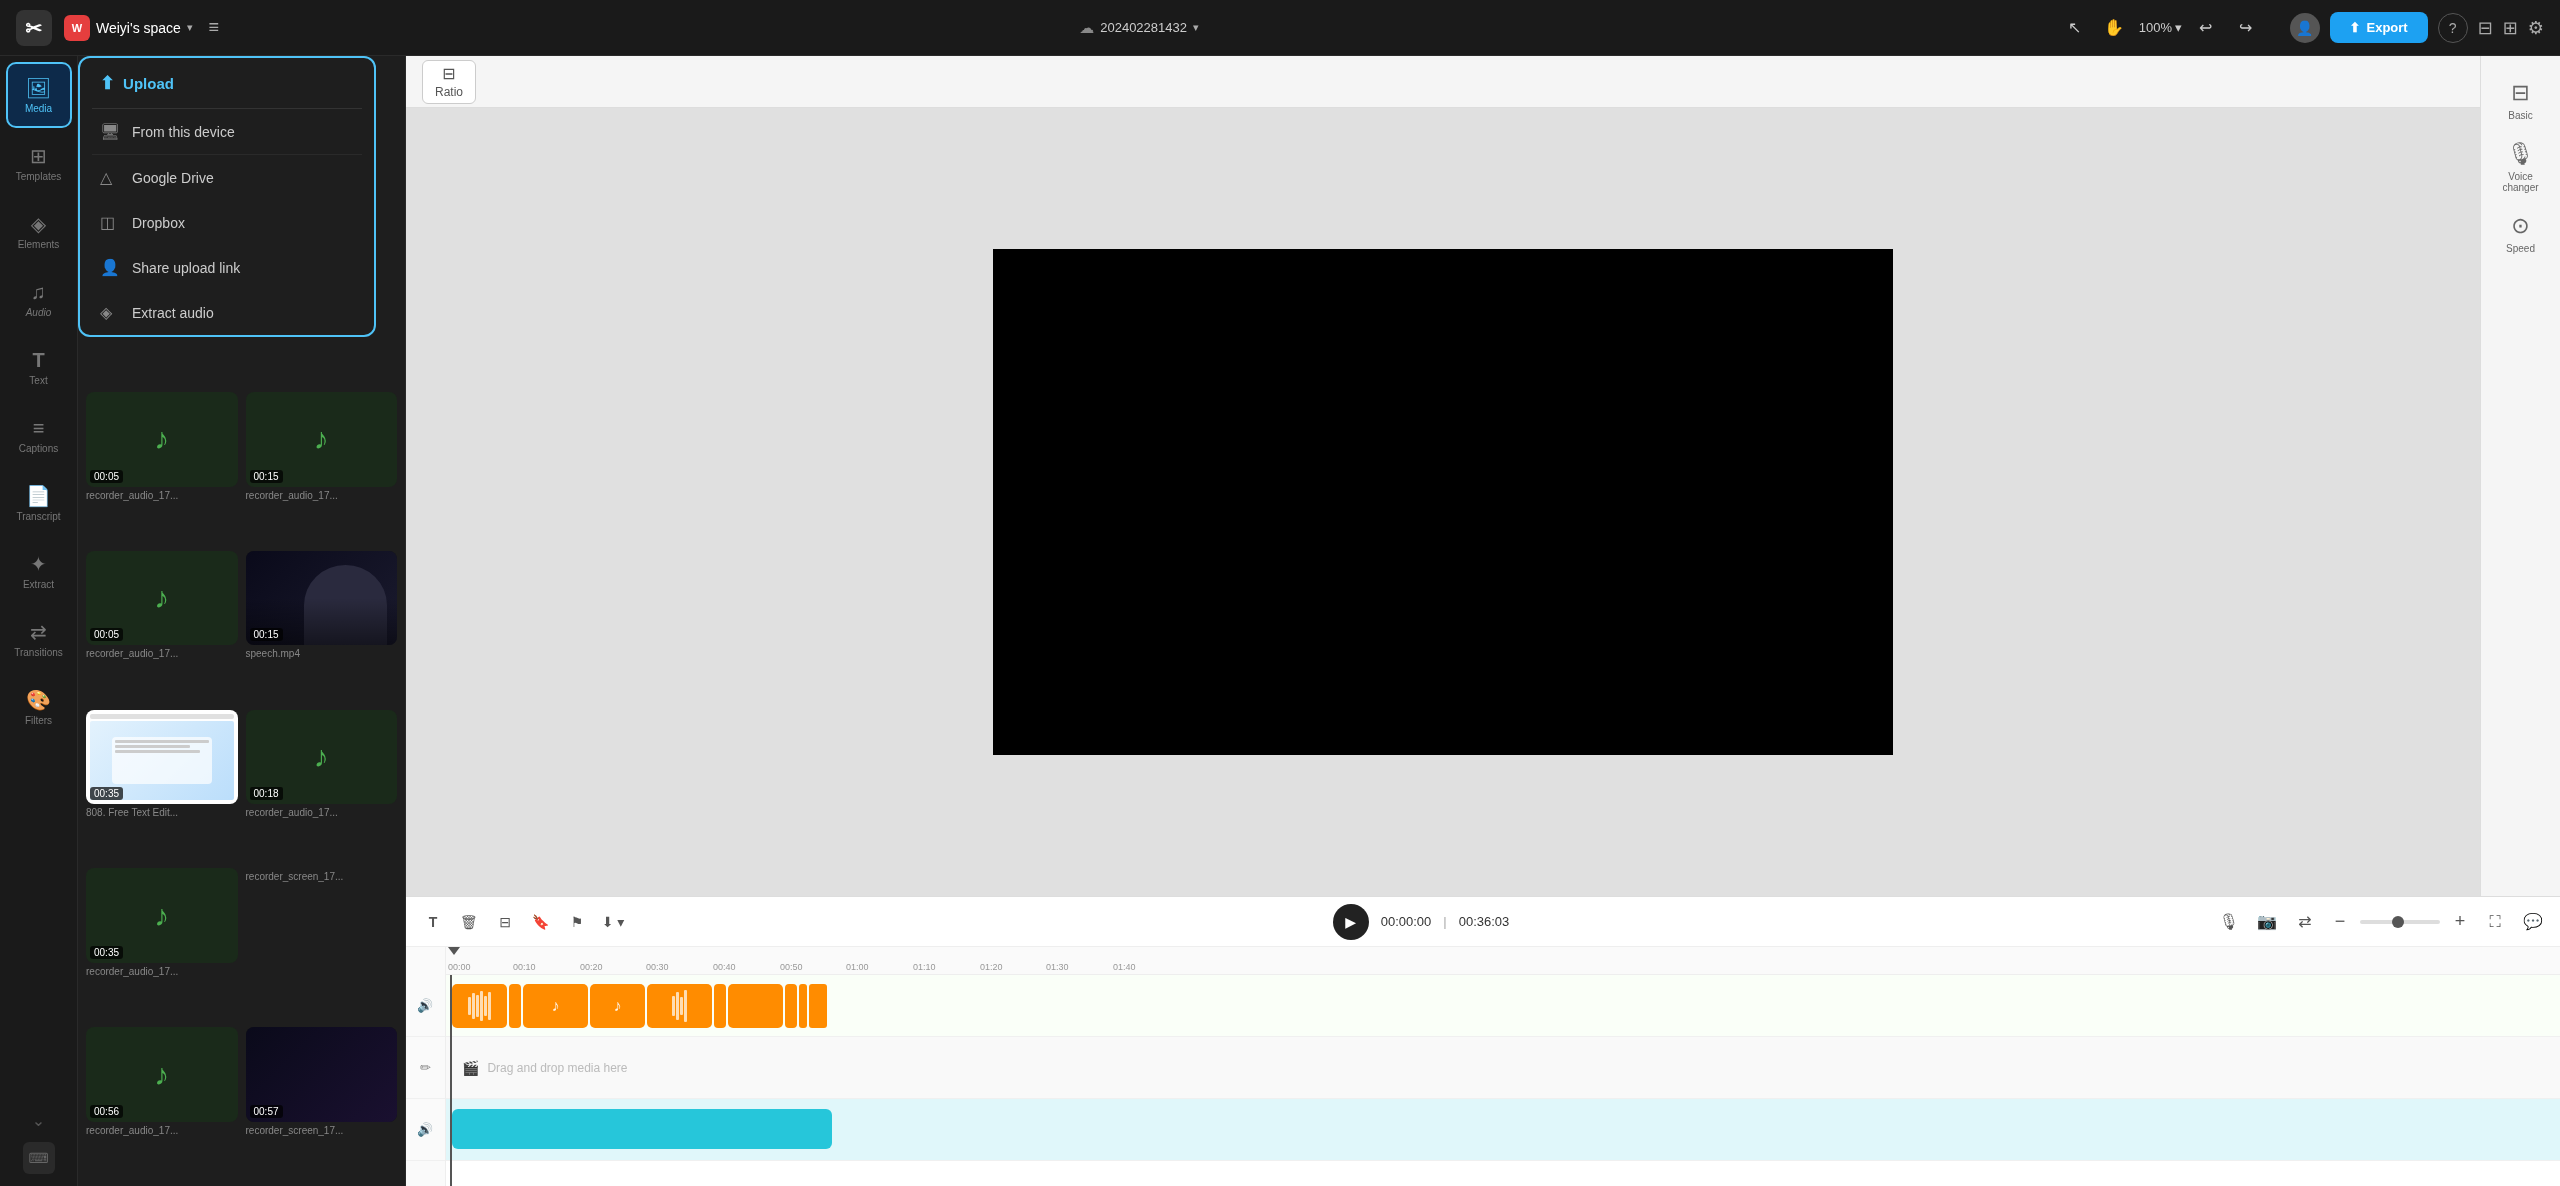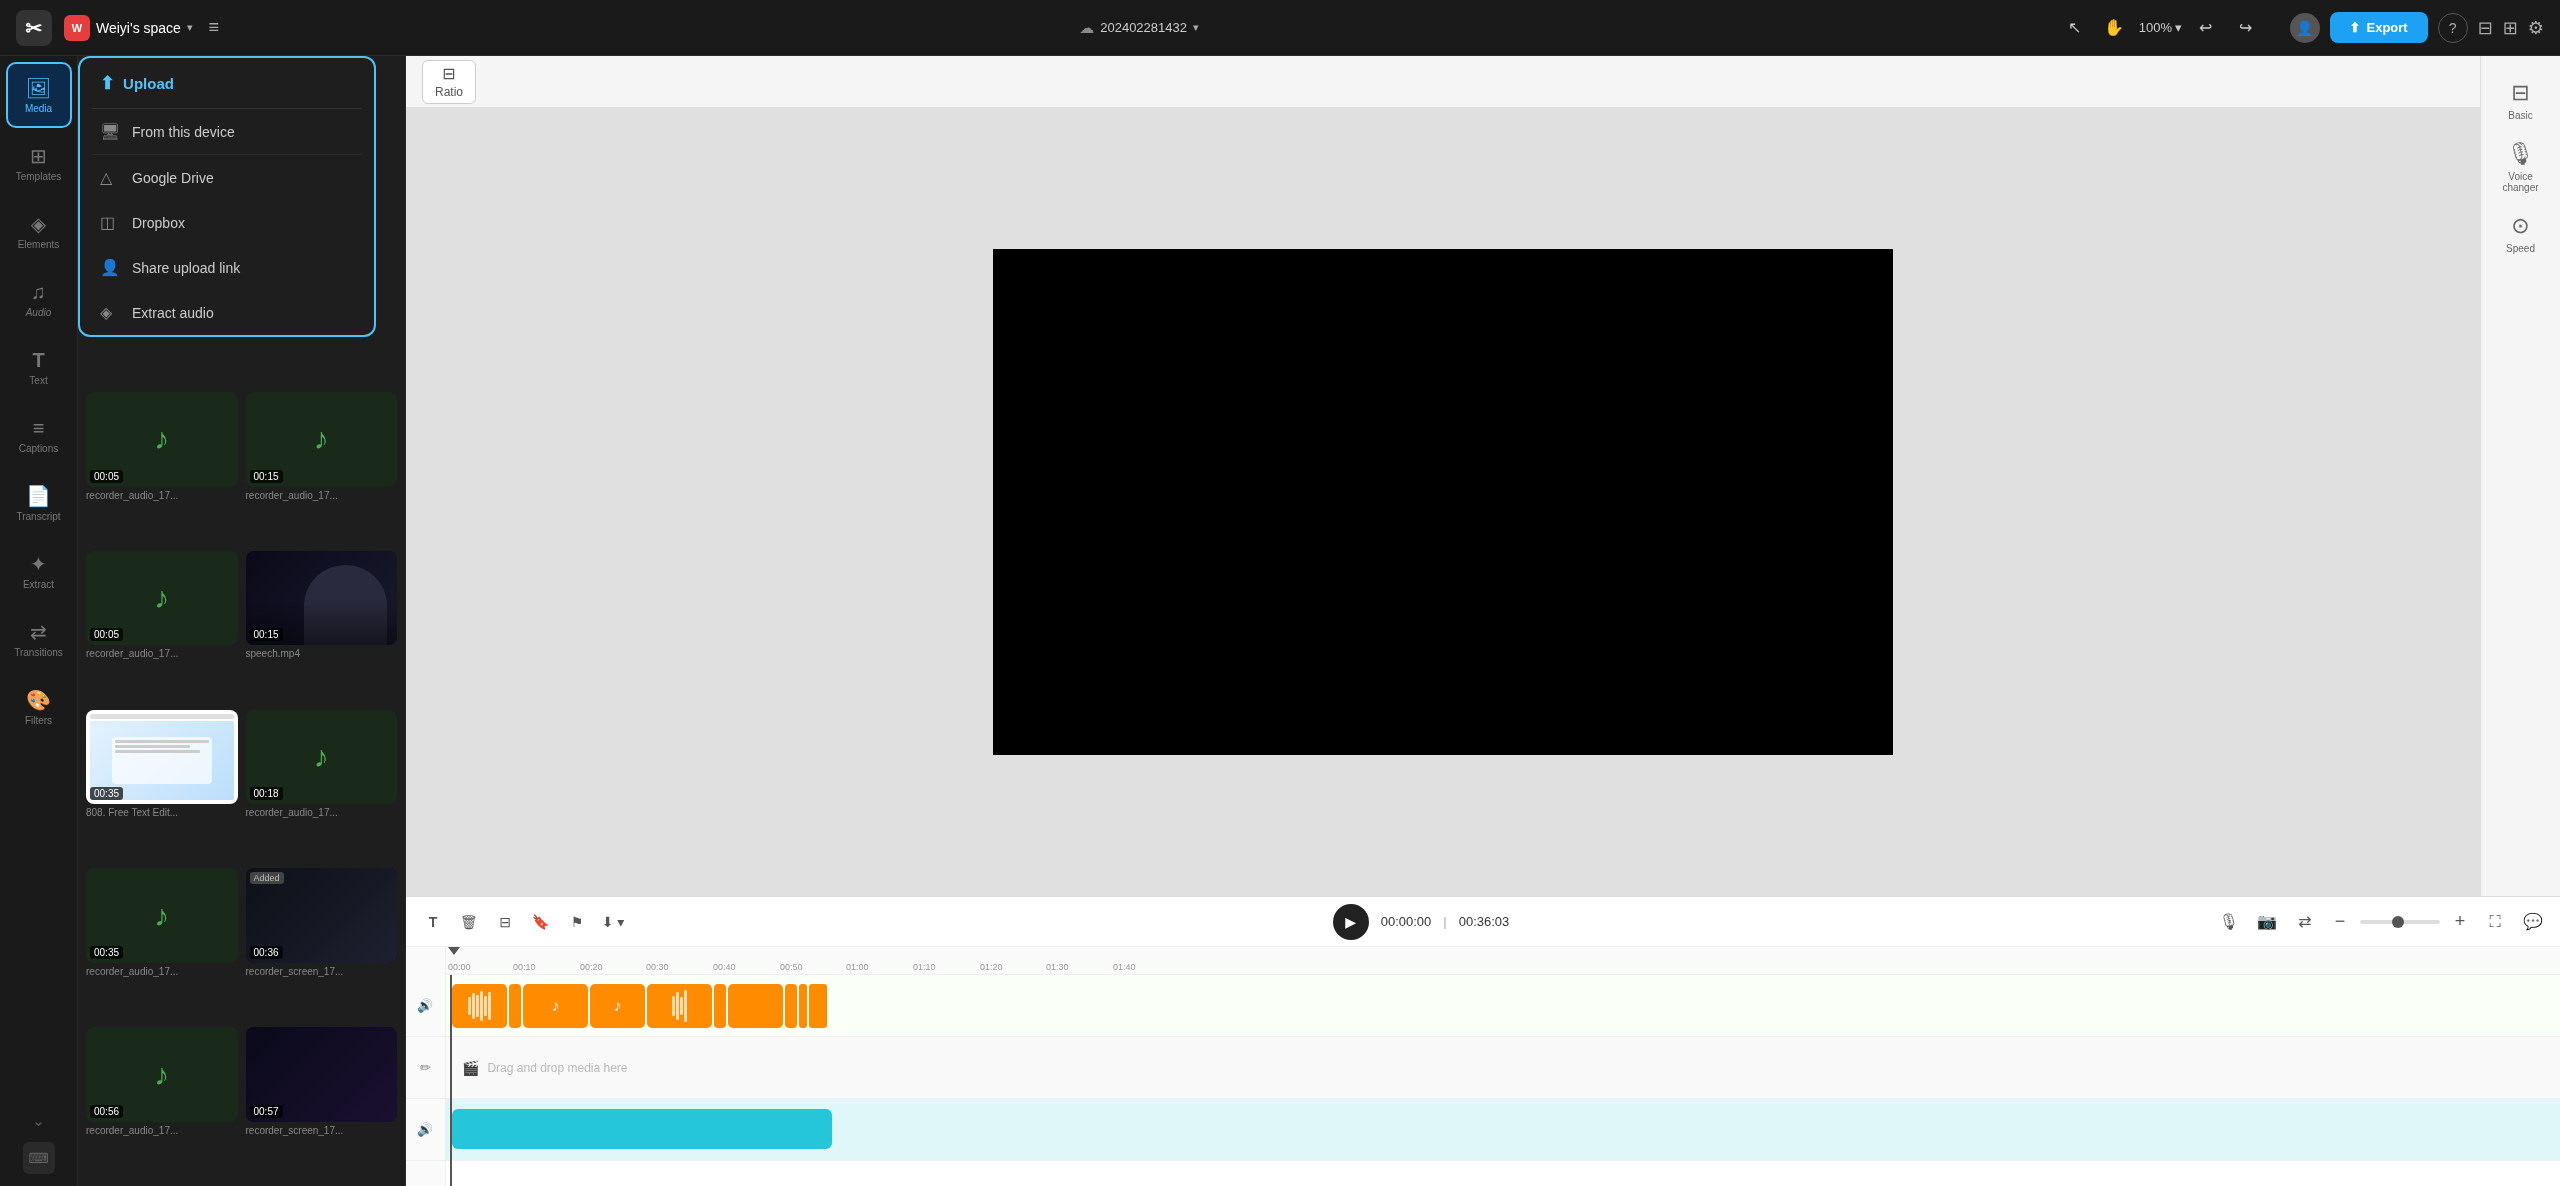--- a/index.html
+++ b/index.html
@@ -214,25 +214,20 @@
 
       <div style="cursor:pointer;">
         <div style="position:relative;width:100%;aspect-ratio:16/10;background:#1a2a1a;border-radius:8px;overflow:hidden;display:flex;align-items:center;justify-content:center;">
           <span style="font-size:30px;color:#4caf50;">♪</span>
           <div style="position:absolute;bottom:4px;left:4px;background:rgba(0,0,0,0.7);font-size:10px;color:#fff;border-radius:3px;padding:1px 4px;">00:35</div>
         </div>
         <div style="font-size:10px;color:#888;margin-top:3px;overflow:hidden;text-overflow:ellipsis;white-space:nowrap;">recorder_audio_17...</div>
       </div>
 
       <div style="cursor:pointer;position:relative;">
-        <div style="position:relative;width:100%;aspect-ratio:16/10;background:#0a0a1a;border-radius:8px;overflow:hidden;">
-          <div style="position:absolute;inset:0;background:linear-gradient(135deg,#0d1117 0%,#1e2030 100%);"></div>
-          <div style="position:absolute;top:4px;left:4px;background:#444;color:#bbb;font-size:9px;border-radius:3px;padding:1px 4px;">Added</div>
-          <div style="position:absolute;bottom:4px;left:4px;background:rgba(0,0,0,0.7);font-size:10px;color:#fff;border-radius:3px;padding:1px 4px;">00:36</div>
-        </div>
         <div style="font-size:10px;color:#888;margin-top:3px;overflow:hidden;text-overflow:ellipsis;white-space:nowrap;">recorder_screen_17...</div>
       </div>
 
       <div style="cursor:pointer;">
         <div style="position:relative;width:100%;aspect-ratio:16/10;background:#1a2a1a;border-radius:8px;overflow:hidden;display:flex;align-items:center;justify-content:center;">
           <span style="font-size:30px;color:#4caf50;">♪</span>
           <div style="position:absolute;bottom:4px;left:4px;background:rgba(0,0,0,0.7);font-size:10px;color:#fff;border-radius:3px;padding:1px 4px;">00:56</div>
         </div>
         <div style="font-size:10px;color:#888;margin-top:3px;overflow:hidden;text-overflow:ellipsis;white-space:nowrap;">recorder_audio_17...</div>
       </div>

